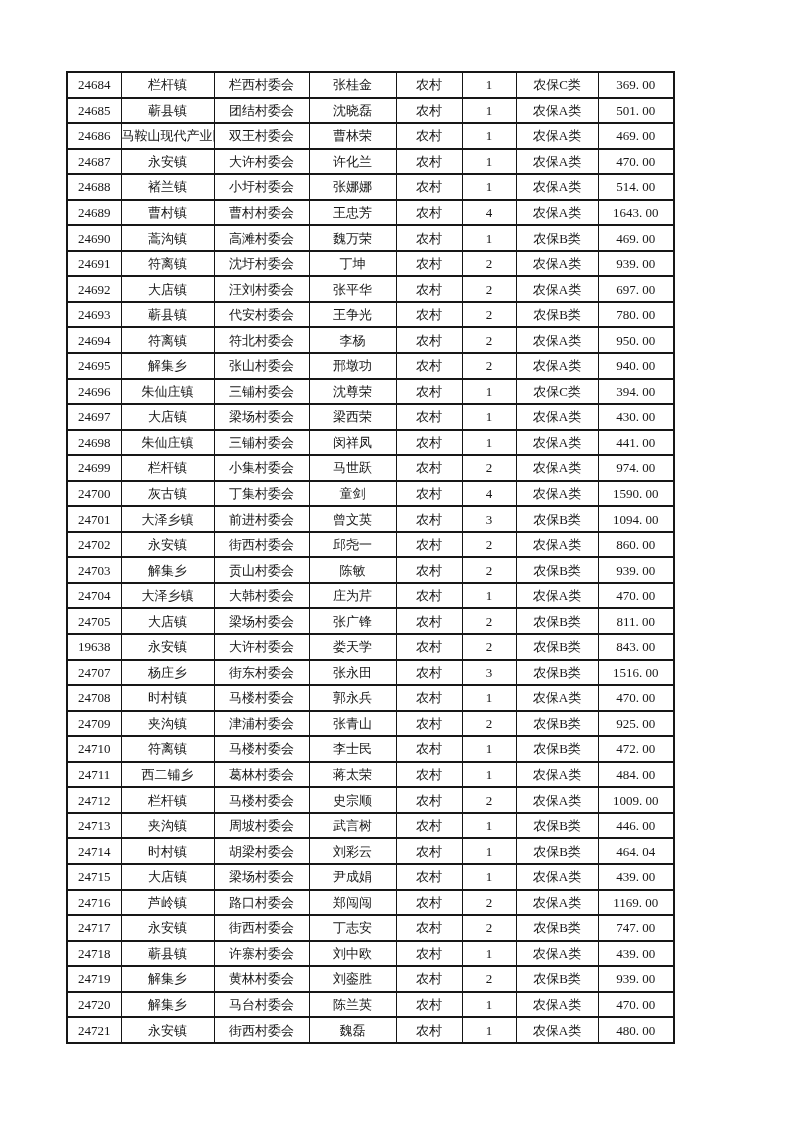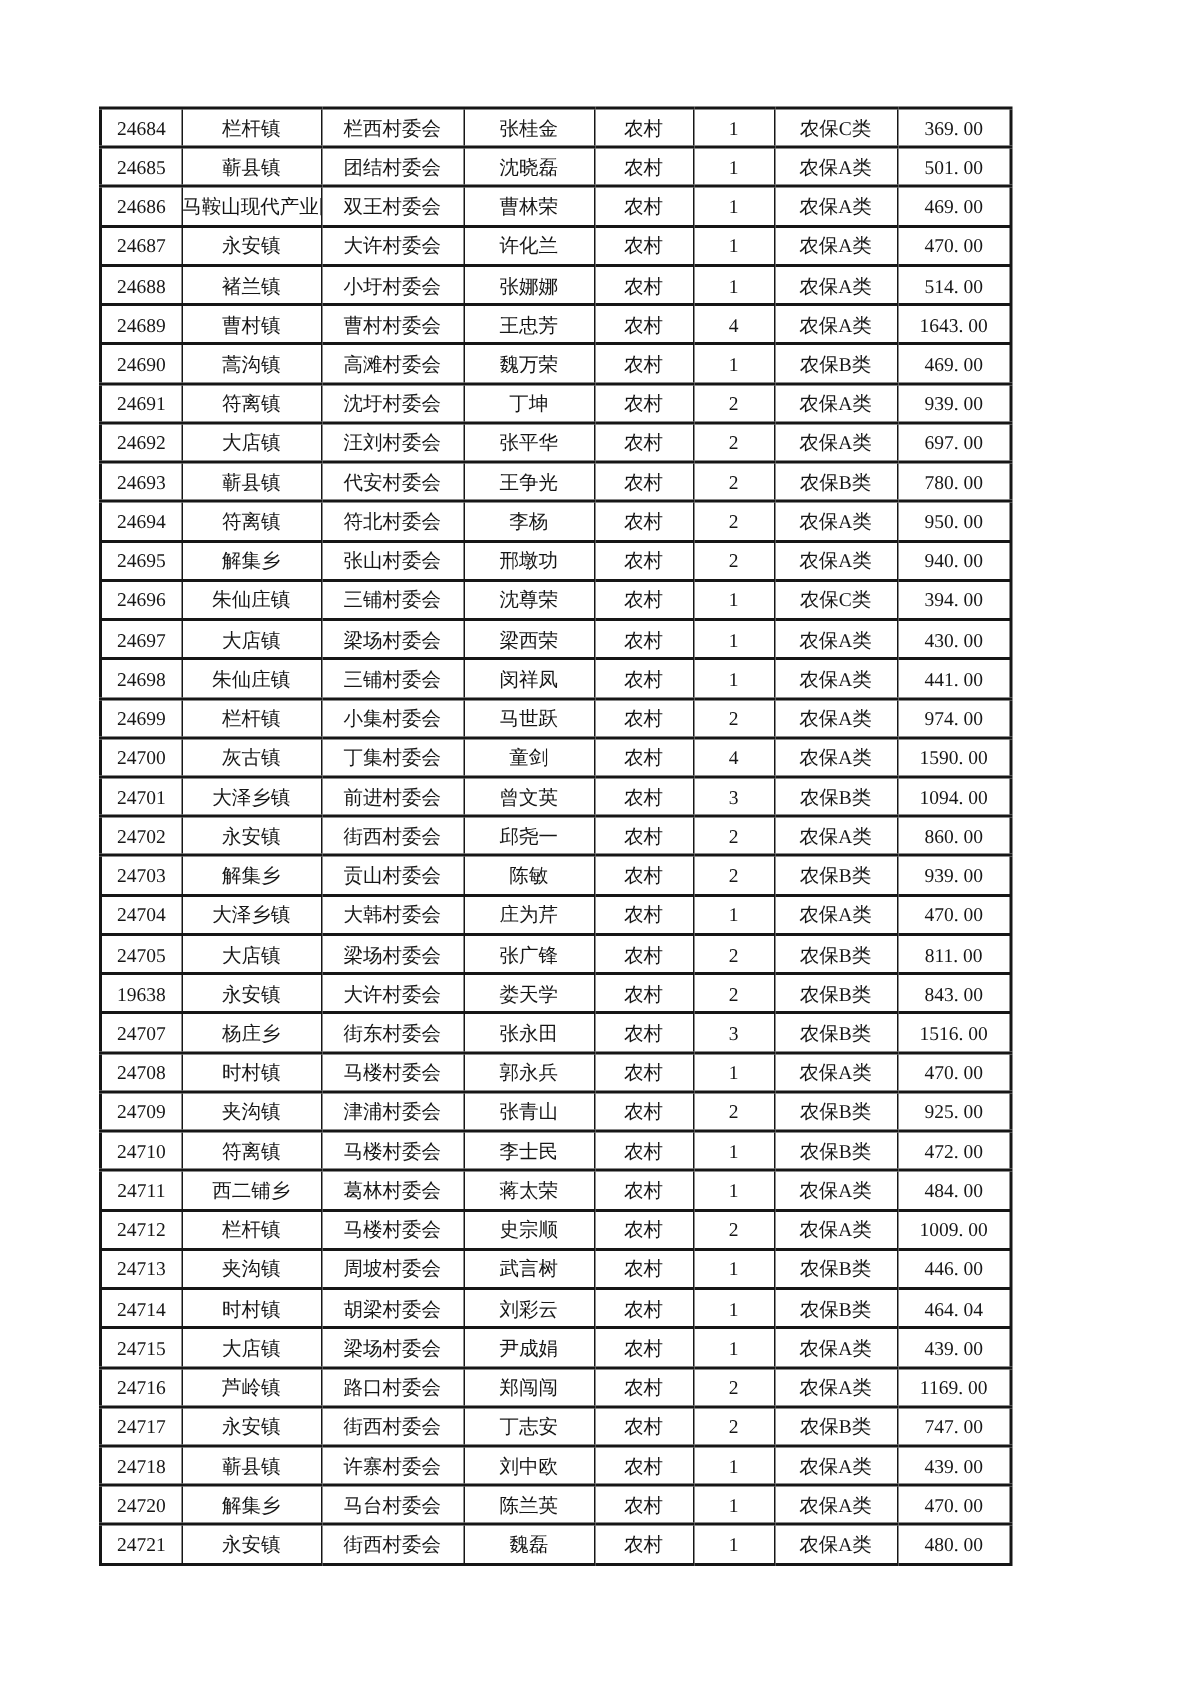--- a/index.html
+++ b/index.html
@@ -404,20 +404,30 @@
           <td>24718</td>
           <td>蕲县镇</td>
           <td>许寨村委会</td>
           <td>刘中欧</td>
           <td>农村</td>
           <td>1</td>
           <td>农保A类</td>
           <td>439. 00</td>
         </tr>
         <tr>
+          <td>24719</td>
+          <td>解集乡</td>
+          <td>黄林村委会</td>
+          <td>刘銮胜</td>
+          <td>农村</td>
+          <td>2</td>
+          <td>农保B类</td>
+          <td>939. 00</td>
+        </tr>
+        <tr>
           <td>24720</td>
           <td>解集乡</td>
           <td>马台村委会</td>
           <td>陈兰英</td>
           <td>农村</td>
           <td>1</td>
           <td>农保A类</td>
           <td>470. 00</td>
         </tr>
         <tr>

